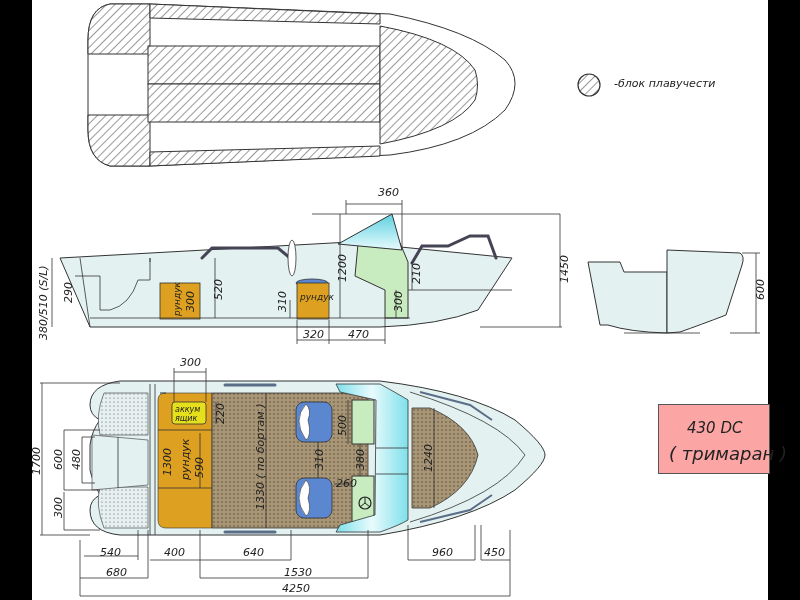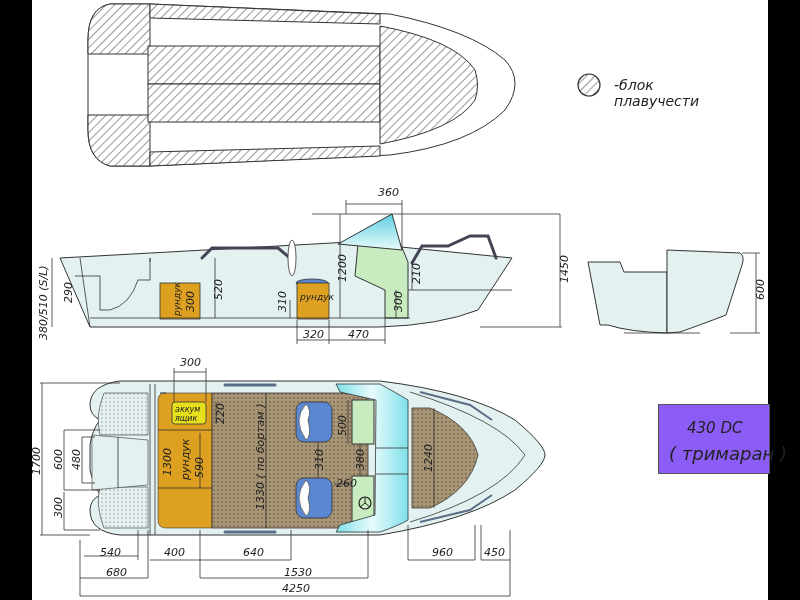--- a/index.html
+++ b/index.html
@@ -9,25 +9,25 @@
   .dim{font-family:"DejaVu Sans",sans-serif;font-style:italic;font-size:11px;fill:#222;}
   .ln{stroke:#333;stroke-width:0.8;fill:none;}
   .hull{fill:#e3f1f1;stroke:#333;stroke-width:1;}
   .green{fill:#c8ecc0;stroke:#333;stroke-width:1;}
   .orange{fill:#dda020;stroke:#333;stroke-width:0.8;}
   .deck{fill:url(#dots);stroke:#333;stroke-width:0.8;}
   .hatch{fill:url(#hatch);stroke:#333;stroke-width:1;}
   .whitef{fill:#fff;stroke:#333;stroke-width:1;}
   .glass{fill:url(#glassg);stroke:#333;stroke-width:0.8;}
   .rail{fill:none;stroke:#445;stroke-width:3;stroke-linecap:round;}
-  #title-box{position:absolute;left:626px;top:404px;width:110px;height:68px;border:1px solid #555;background:#8b5cf6;}
+  #title-box{position:absolute;left:626px;top:404px;width:110px;height:68px;border:1px solid #555;background:#fca5a5;}
   #title-box .t1{position:absolute;left:28px;top:14px;font-style:italic;font-size:15px;color:#222;font-family:"DejaVu Sans",sans-serif;}
   #title-box .t2{position:absolute;left:10px;top:38px;font-style:italic;font-size:18px;color:#222;font-family:"DejaVu Sans",sans-serif;white-space:nowrap;}
   #legend{position:absolute;left:546px;top:72px;width:150px;height:26px;}
-  #legend .lbl{position:absolute;left:36px;top:5px;font-style:italic;font-size:14px;color:#222;font-family:"DejaVu Sans",sans-serif;}
+  #legend .lbl{position:absolute;left:36px;top:5px;font-style:italic;font-size:11px;color:#222;font-family:"DejaVu Sans",sans-serif;}
 </style>
 </head>
 <body>
 
 <div id="canvas">
 <svg width="736" height="600" viewBox="32 0 736 600">
   <defs>
     <pattern id="hatch" width="6" height="6" patternUnits="userSpaceOnUse" patternTransform="rotate(45)">
       <rect width="6" height="6" fill="#fff"></rect>
       <line x1="0" y1="0" x2="0" y2="6" stroke="#333" stroke-width="1"></line>

